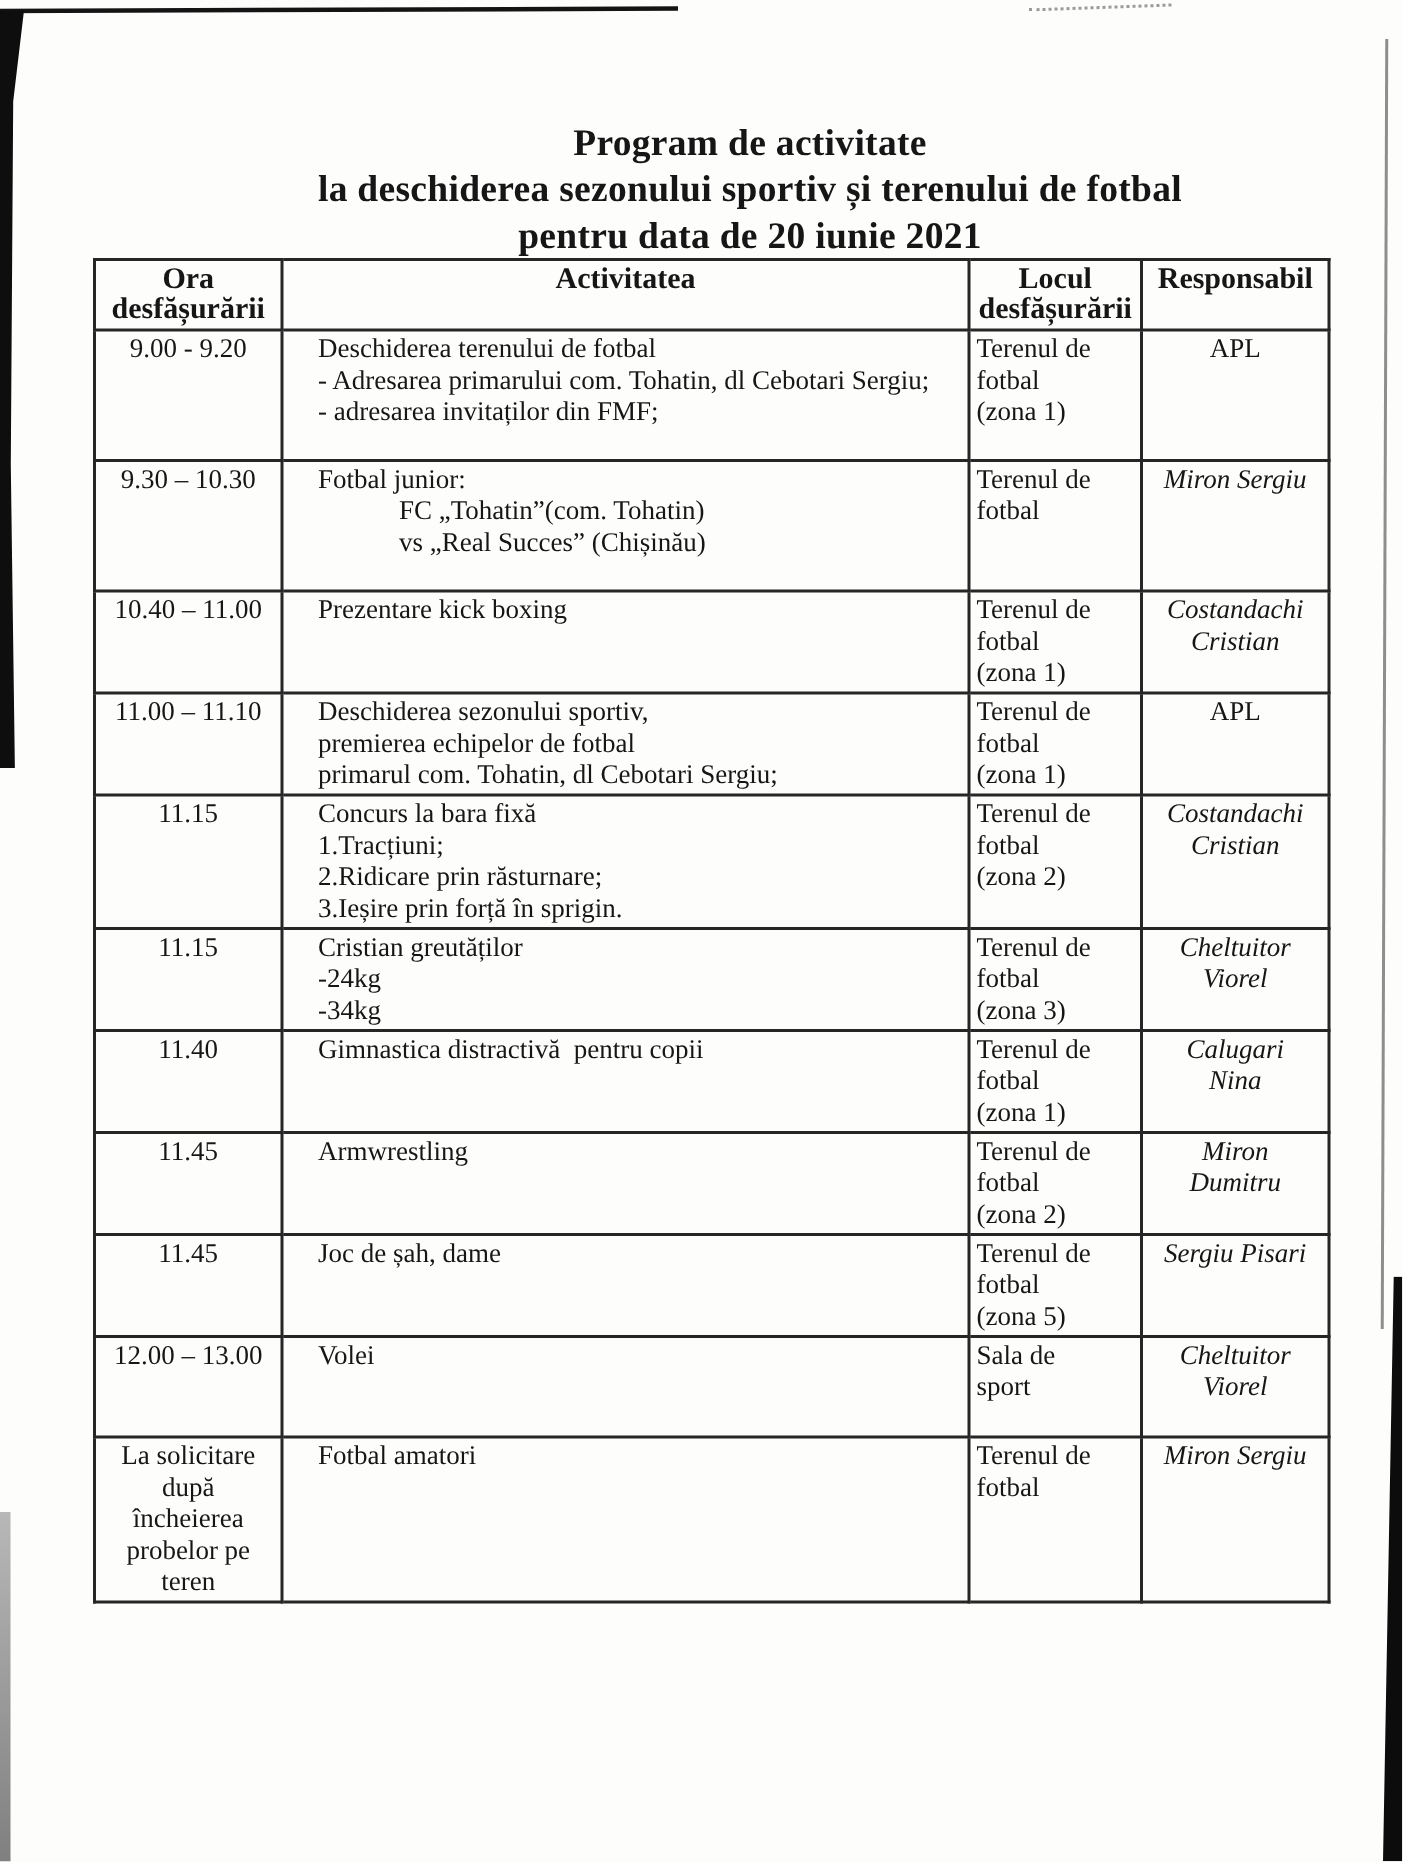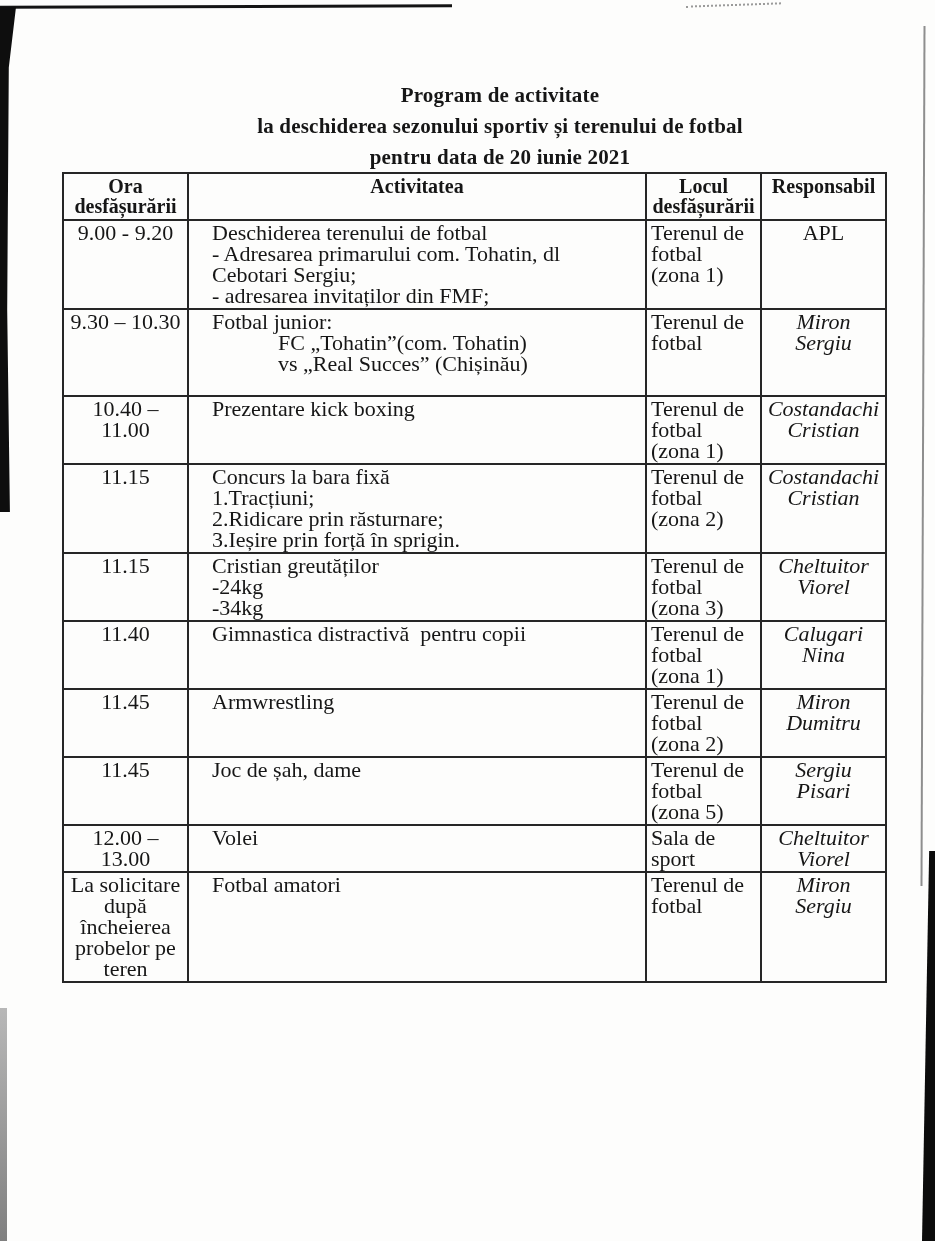--- a/index.html
+++ b/index.html
@@ -44,21 +44,21 @@
   .edge-right-low {
     position: absolute; bottom: 0; right: 0;
     width: 13px; height: 390px; background: #0c0c0c;
     clip-path: polygon(55% 0, 100% 0, 100% 100%, 0 100%);
   }
 
   
   .title {
     position: absolute; top: 80px; left: 70px; width: 860px;
     text-align: center;
-    font-size: 21px; font-weight: bold; line-height: 31px;
+    font-size: 25px; font-weight: bold; line-height: 31px;
     white-space: pre-line;
     letter-spacing: 0.2px;
   }
 
   
   table.schedule {
     position: absolute; left: 62px; top: 172px;
     width: 823px;
     border-collapse: collapse;
     table-layout: fixed;
@@ -67,21 +67,21 @@
     border: 2px solid #262626;
     vertical-align: top;
     white-space: pre-wrap;
     overflow: hidden;
   }
   .schedule th {
     font-size: 20px; font-weight: bold; line-height: 20px;
     text-align: center; padding: 2px 2px 3px;
   }
   .schedule td {
-    font-size: 22px; line-height: 21px;
+    font-size: 18px; line-height: 21px;
     padding: 1px 4px 2px;
   }
   td.c-time  { text-align: center; }
   td.c-act   { text-align: left; padding-left: 23px; }
   td.c-place { text-align: left; margin-left: 24px; }
   td.c-resp  { text-align: center; }
   td.c-resp.italic { font-style: italic; }
 
   
   tbody tr:nth-child(1) td, tbody tr:nth-child(2) td { height: 82px; }
@@ -147,20 +147,30 @@
     <tr>
       <td class="c-time">10.40 – 11.00</td>
       <td class="c-act">Prezentare kick boxing</td>
       <td class="c-place">Terenul de
 fotbal
 (zona 1)</td>
       <td class="c-resp italic">Costandachi
 Cristian</td>
     </tr>
 
+    <tr>
+      <td class="c-time">11.00 – 11.10</td>
+      <td class="c-act">Deschiderea sezonului sportiv,
+premierea echipelor de fotbal
+primarul com. Tohatin, dl Cebotari Sergiu;</td>
+      <td class="c-place">Terenul de
+fotbal
+(zona 1)</td>
+      <td class="c-resp">APL</td>
+    </tr>
 
     <tr>
       <td class="c-time">11.15</td>
       <td class="c-act">Concurs la bara fixă
 1.Tracțiuni;
 2.Ridicare prin răsturnare;
 3.Ieșire prin forță în sprigin.</td>
       <td class="c-place">Terenul de
 fotbal
 (zona 2)</td>

